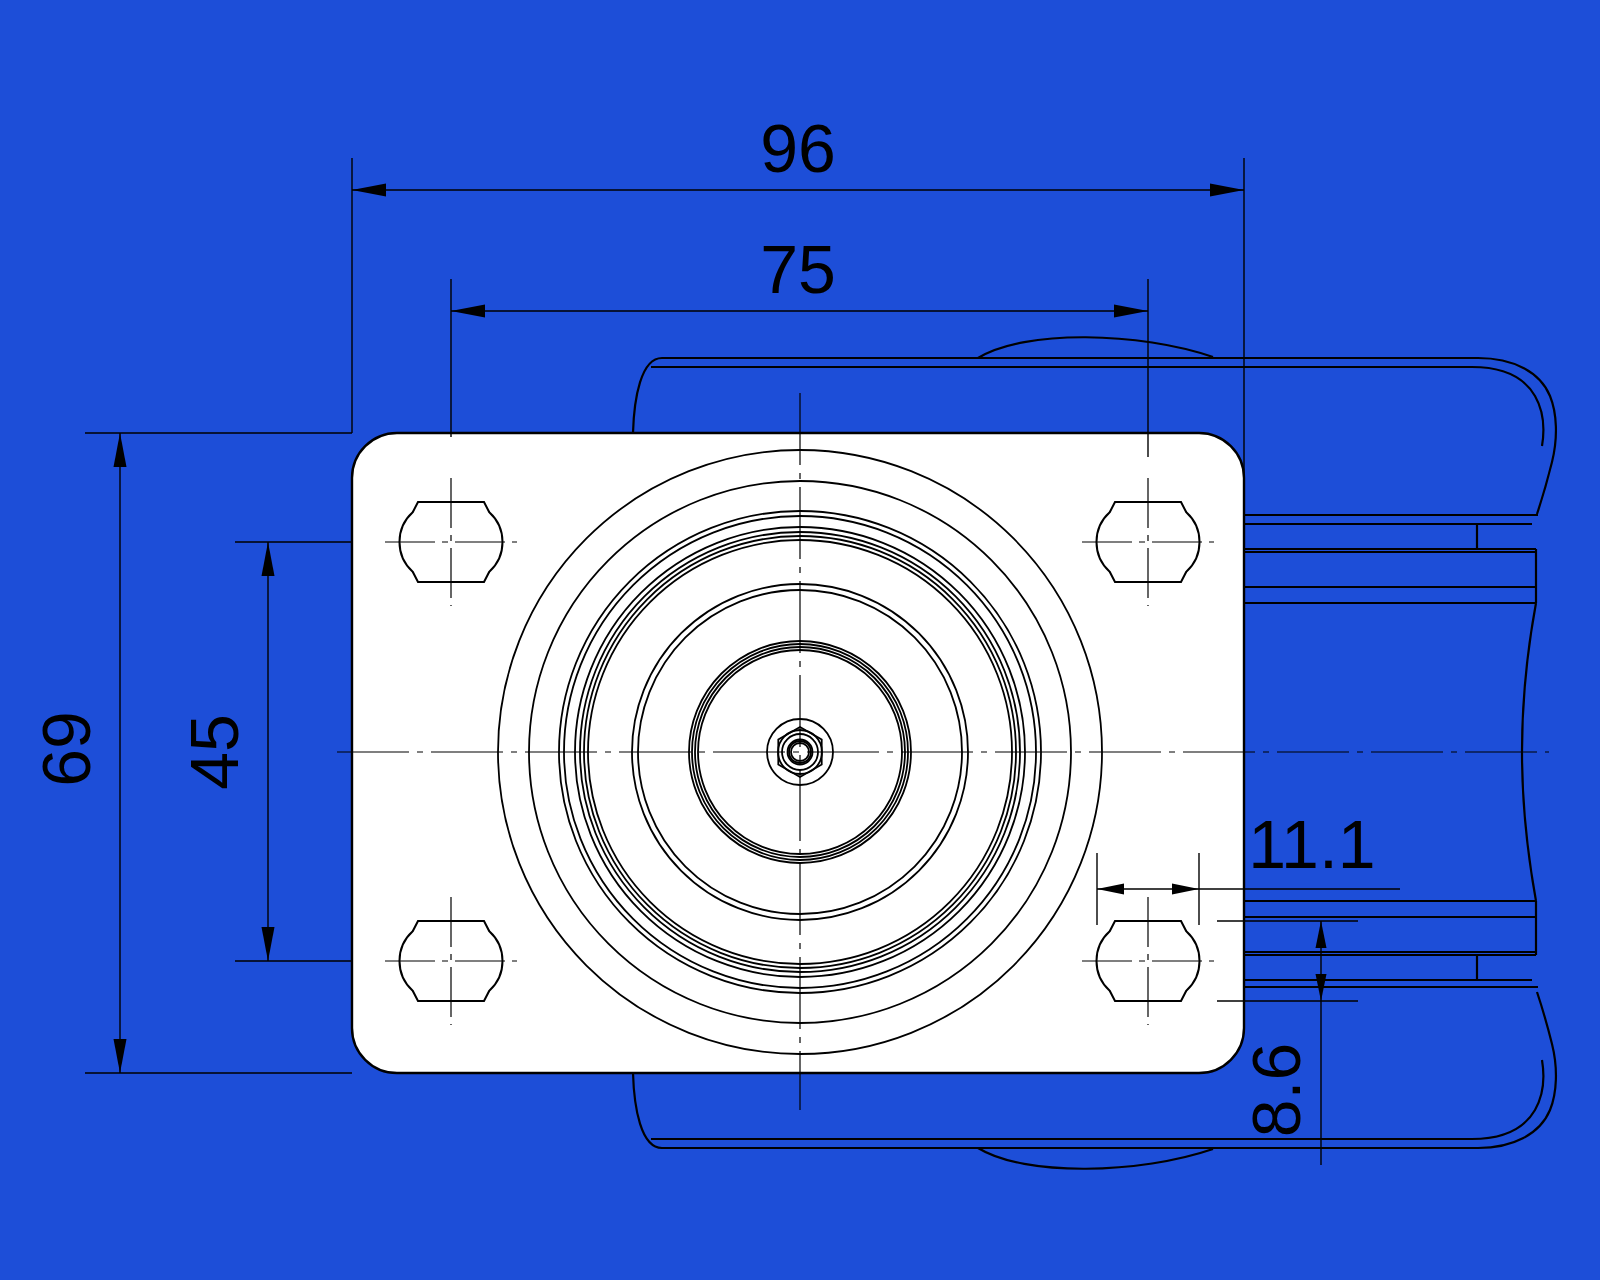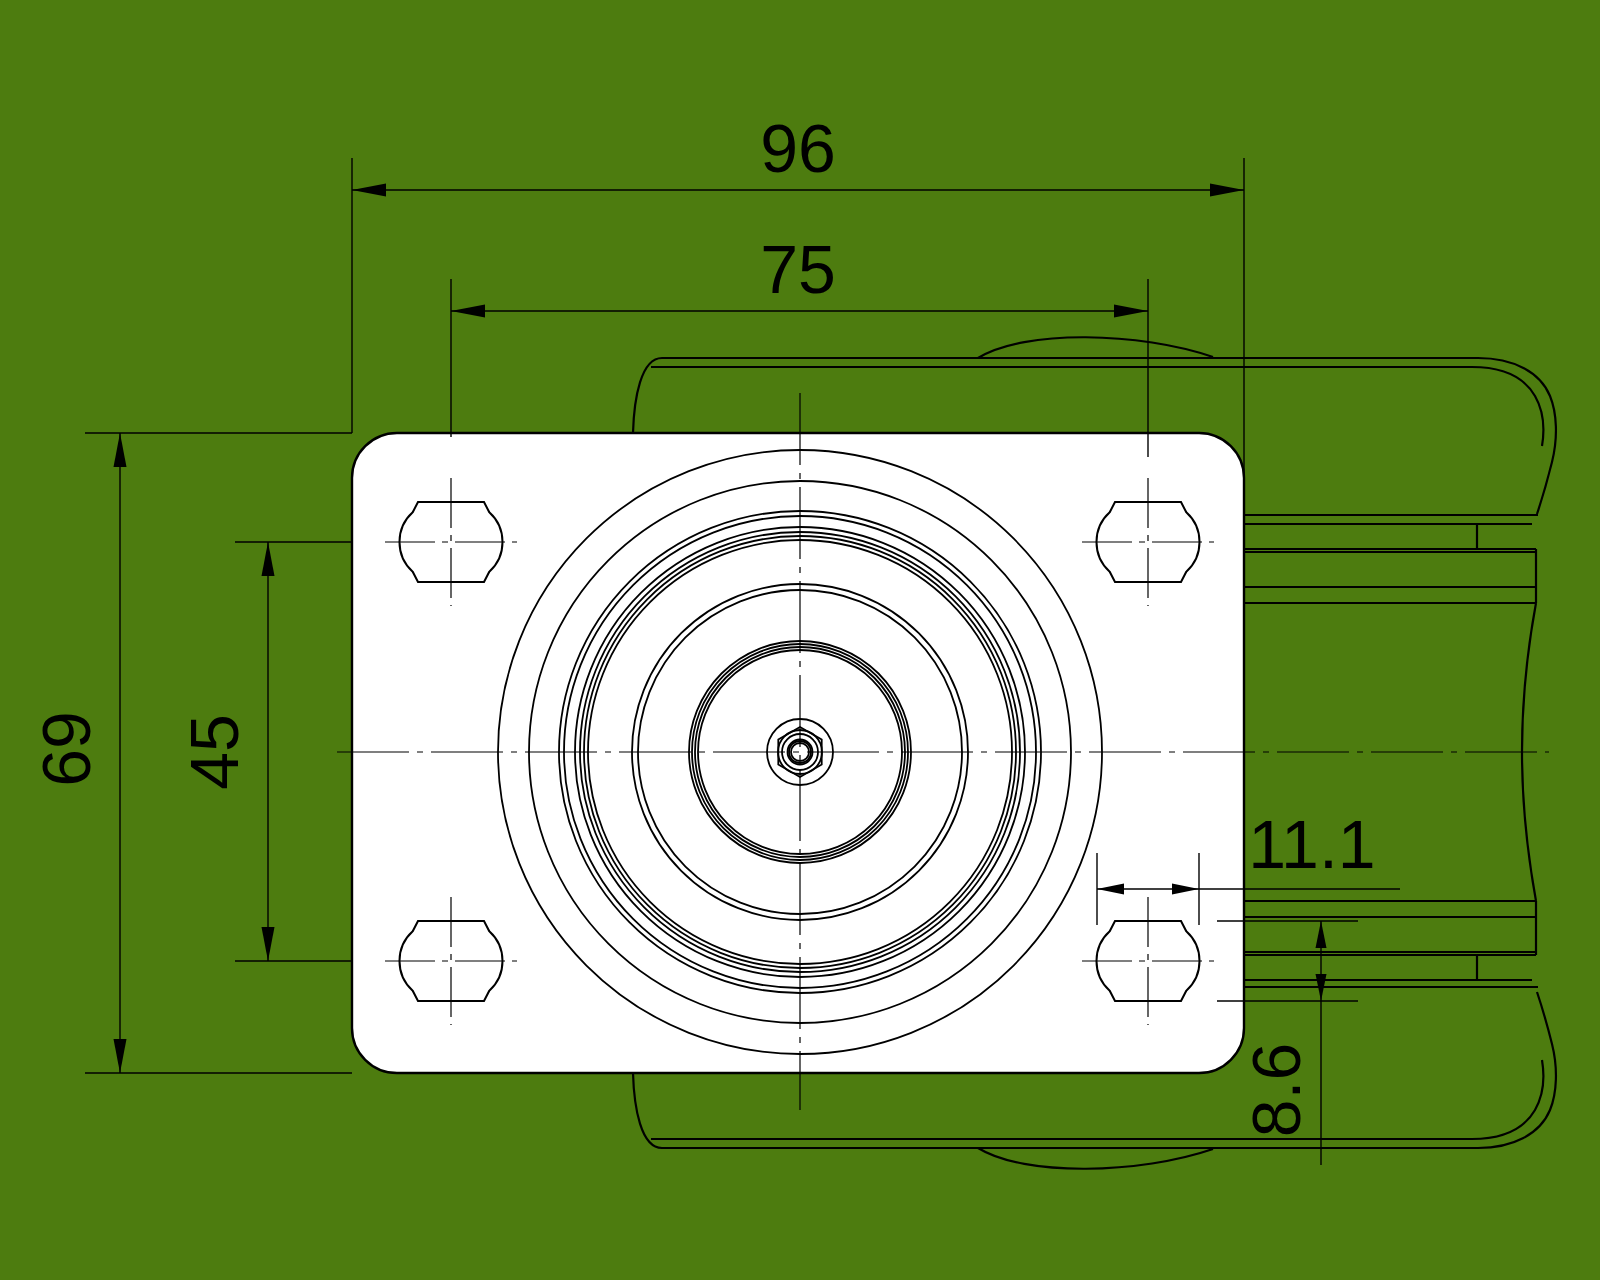--- a/index.html
+++ b/index.html
@@ -1,16 +1,16 @@
 <!DOCTYPE html>
 <html><head>
 <meta charset="utf-8">
 <style>
   html,body{margin:0;padding:0;background:#ffffff;}
-  .page{width:1600px;height:1280px;background:#4d7c0f;position:relative;overflow:hidden;}
+  .page{width:1600px;height:1280px;background:#1d4ed8;position:relative;overflow:hidden;}
   svg{display:block;}
   .outline{stroke:#000000;stroke-width:2.2;fill:none;}
   .outline-thin{stroke:#000000;stroke-width:1.8;fill:none;}
   .plate{stroke:#000000;stroke-width:2.4;fill:#ffffff;}
   .slot{stroke:#000000;stroke-width:2;fill:#ffffff;}
   .dim{stroke:#000000;stroke-width:1.4;fill:none;}
   .ctr{stroke:#000000;stroke-width:1.2;fill:none;stroke-dasharray:72 8 6 8;}
   .ctr-s{stroke:#000000;stroke-width:1.2;fill:none;stroke-dasharray:50 7 6 7;}
   .arrow{fill:#000000;stroke:none;}
   .dimtext{font-family:"Liberation Sans","DejaVu Sans",sans-serif;font-size:68px;fill:#000000;}

